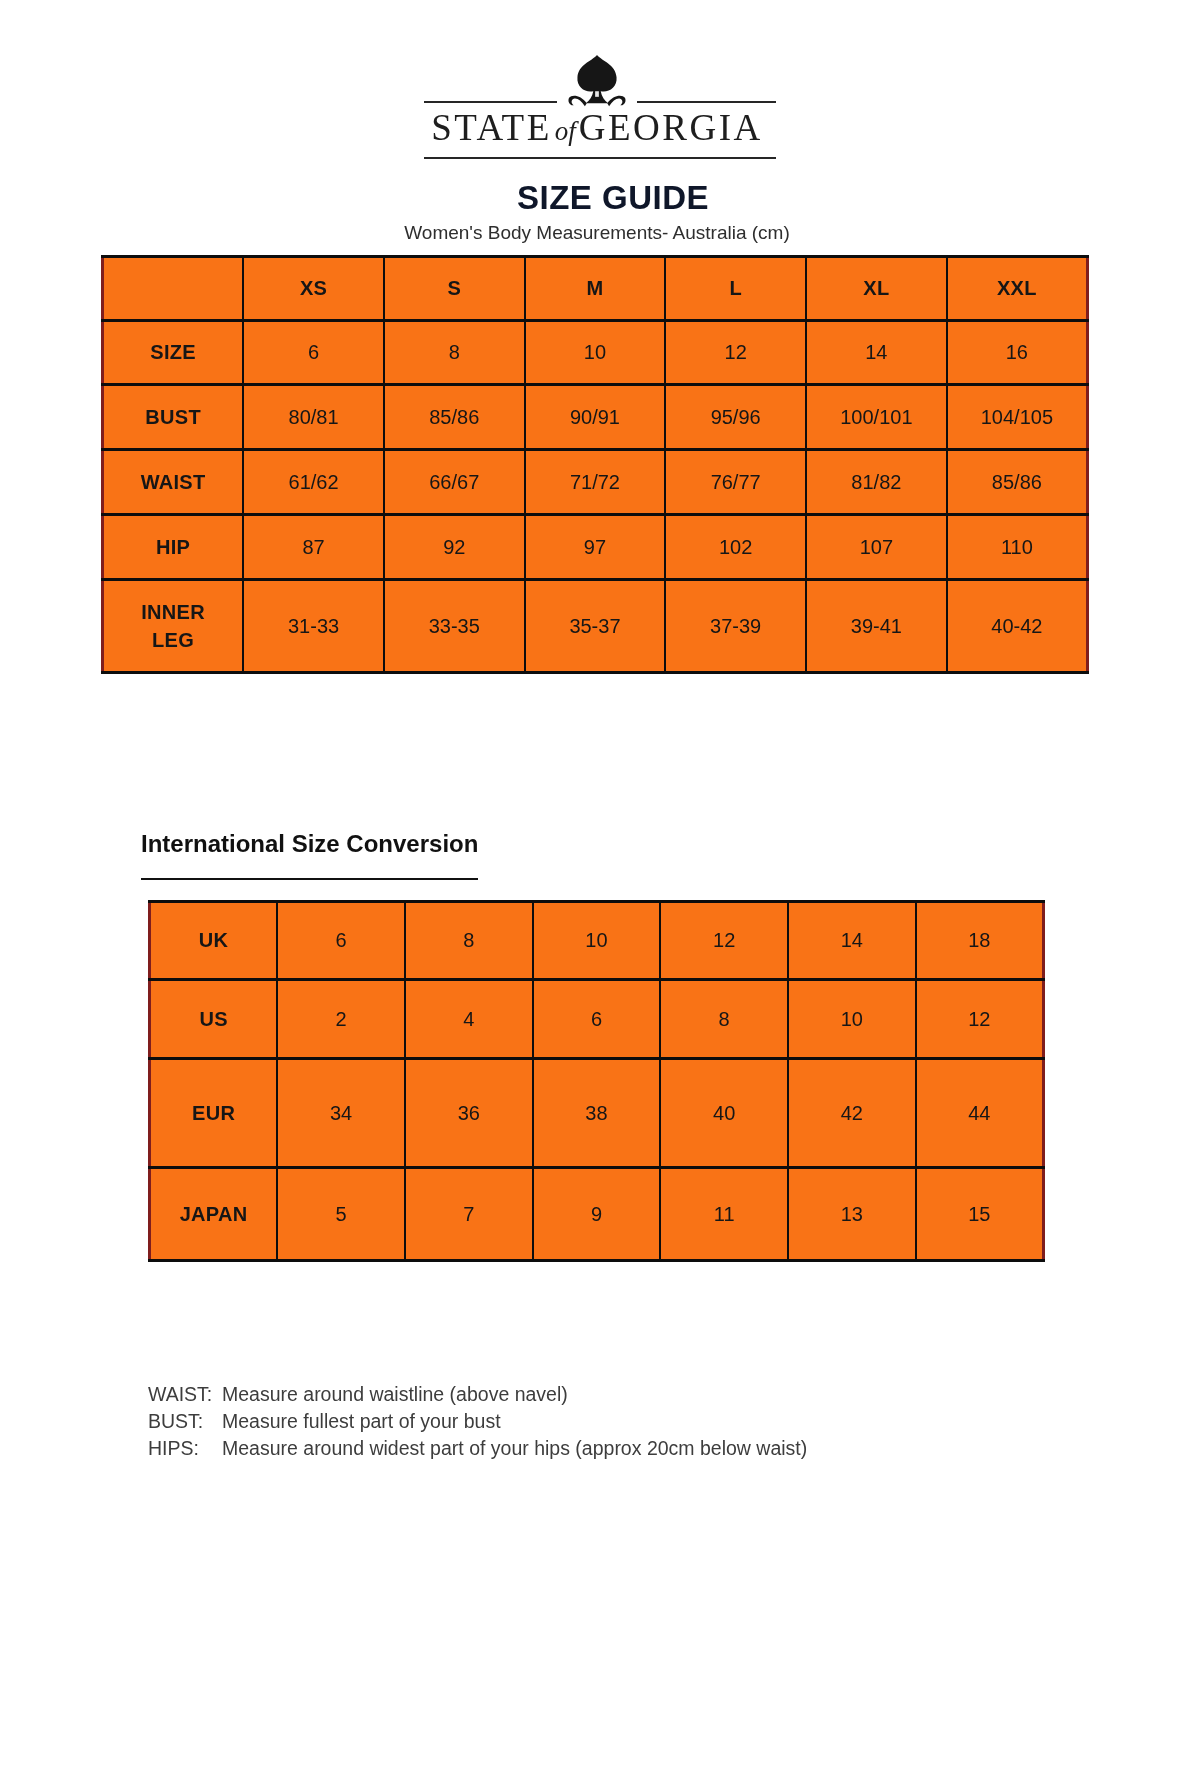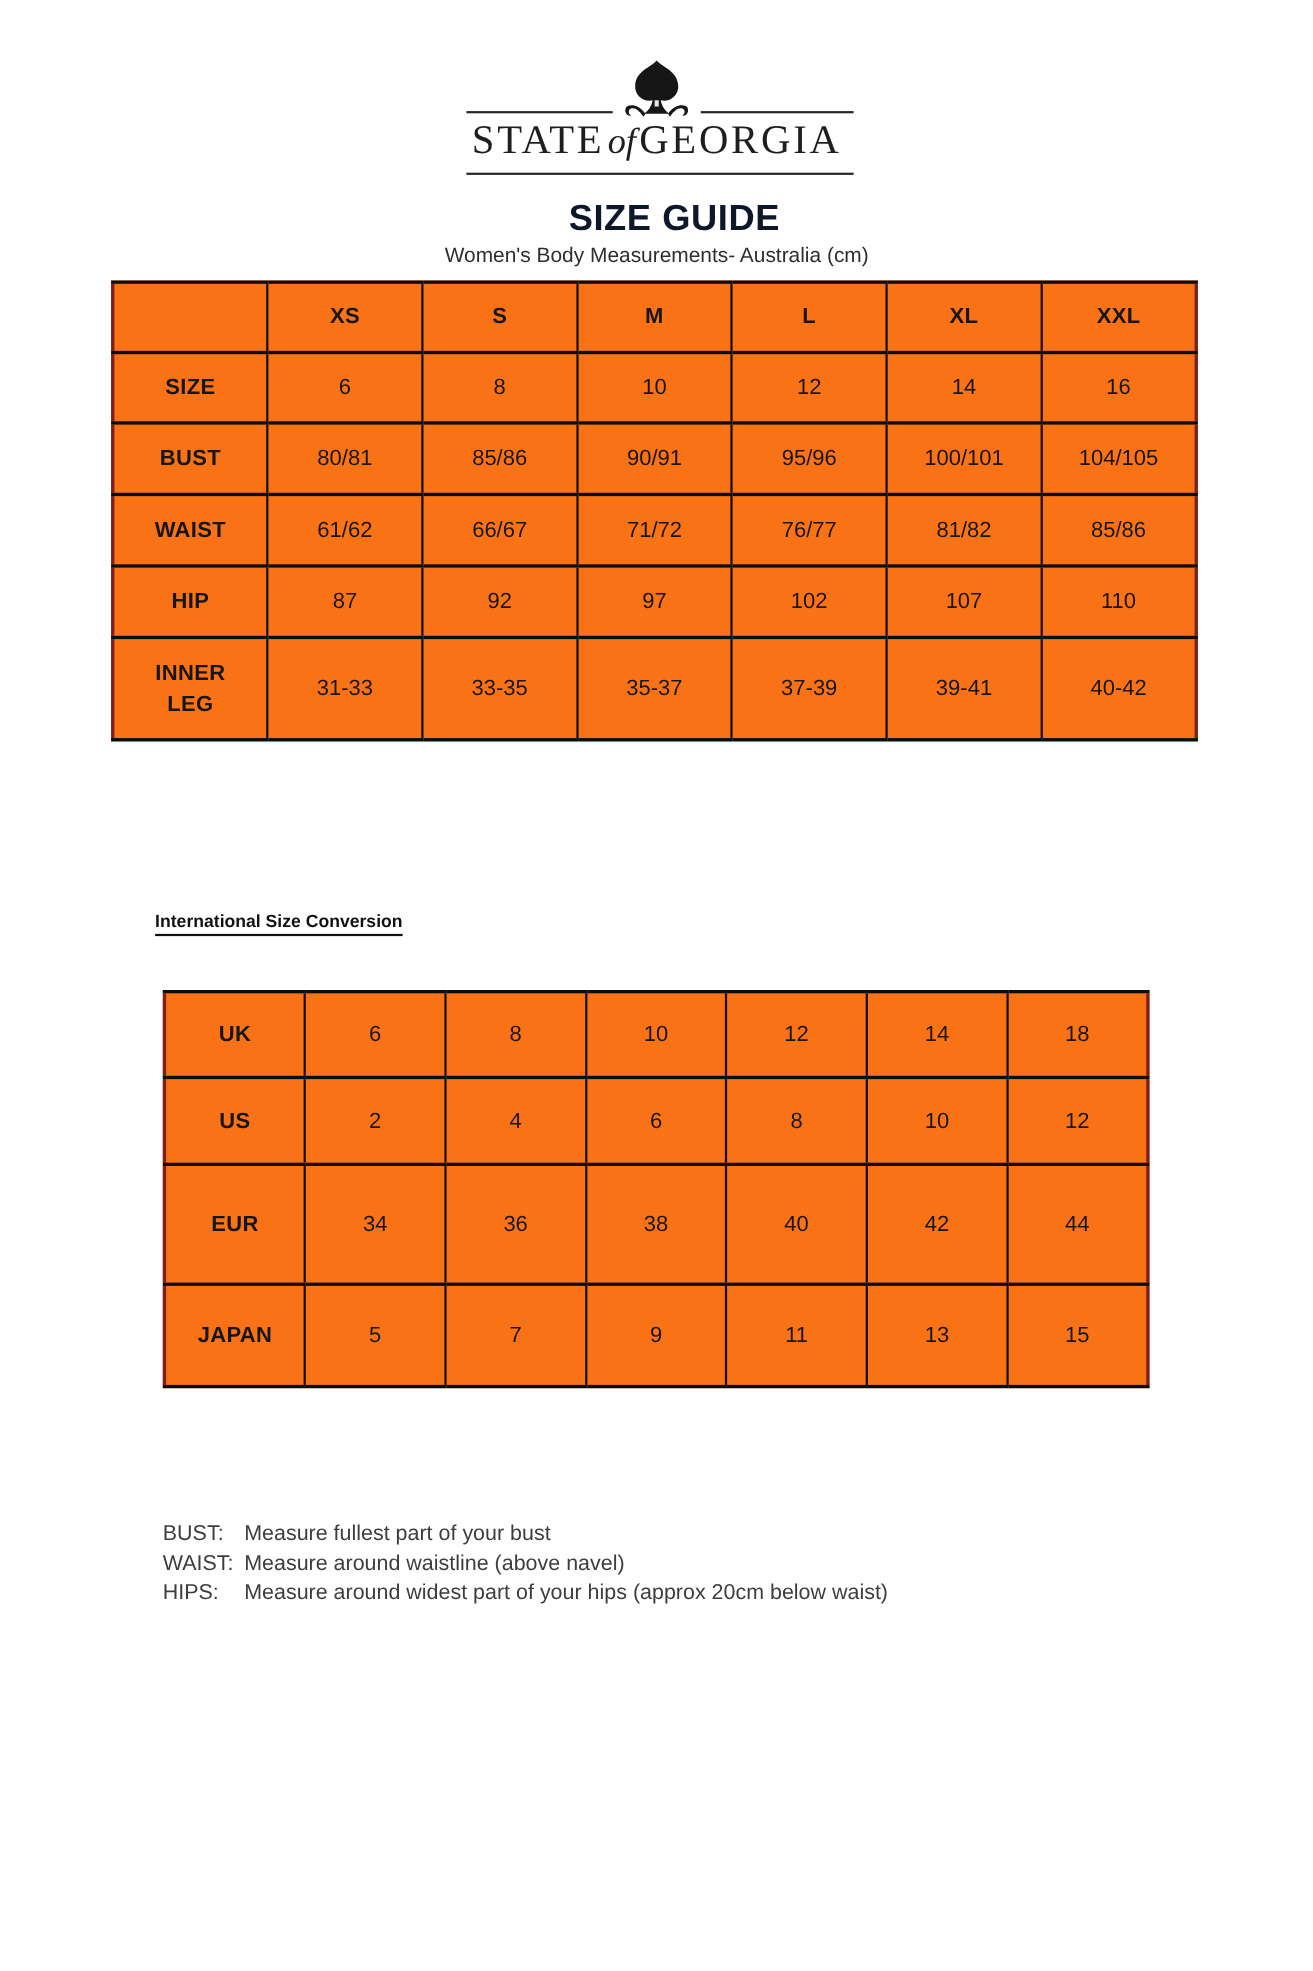--- a/index.html
+++ b/index.html
@@ -21,21 +21,21 @@
   .rule-top{top:101px;}
   .rule-bottom{top:157px;}
   .brand-text{
     position:absolute;top:104px;left:0;width:100%;
     text-align:center;
     font-family:"Liberation Serif", serif;
     font-size:37px;letter-spacing:2.5px;color:#1e1e1e;
     line-height:1.3;
   }
   .brand-text .of{
-    font-style:italic;font-size:33px;letter-spacing:0;
+    font-style:italic;font-size:27px;letter-spacing:0;
     margin:16px 3px;
   }
   .page-title{
     position:absolute;top:163px;left:0;width:100%;
     text-align:center;font-size:33px;font-weight:700;
     letter-spacing:0.5px;color:#0f172a;margin:16px;
   }
   .page-subtitle{
     position:absolute;top:222px;left:0;width:100%;
     text-align:center;font-size:19px;color:#2e2e2e;
@@ -65,22 +65,22 @@
   .t1 tr.r5 th{line-height:1.4;padding:0 32px;}
   .t2 tr.c1{height:79px;}
   .t2 tr.c2{height:78px;}
   .t2 tr.c3{height:79px;margin-top:48px;}
   .t2 tr.c4{height:109px;}
   .t2 tr.c5{height:93px;}
 
   
   .conv-heading{
     position:absolute;top:830px;left:141px;
-    font-size:16px;font-weight:700;color:#111;
-    border-bottom:2.5px solid #111;padding-bottom:1px;
+    font-size:24px;font-weight:700;color:#111;
+    border-bottom:2.5px solid #111;padding-bottom:20px;
     margin:0;
   }
 
   
   .notes{position:absolute;top:1381px;left:148px;}
   .note-row{display:flex;font-size:19.5px;color:#3d3d3d;line-height:27px;}
   .note-label{width:74px;flex:0 0 74px;}
   .note-text{white-space:nowrap;}
 </style>
 </head>
@@ -200,26 +200,26 @@
       <td>9</td>
       <td>11</td>
       <td>13</td>
       <td>15</td>
     </tr>
   </tbody>
     </table>
 
   <div class="notes">
     <div class="note-row">
+      <span class="note-label">WAIST:</span>
+      <span class="note-text">Measure around waistline (above navel)</span>
+    </div>
+    <div class="note-row">
       <span class="note-label">BUST:</span>
       <span class="note-text">Measure fullest part of your bust</span>
-    </div>
-    <div class="note-row">
-      <span class="note-label">WAIST:</span>
-      <span class="note-text">Measure around waistline (above navel)</span>
     </div>
     <div class="note-row">
       <span class="note-label">HIPS:</span>
       <span class="note-text">Measure around widest part of your hips (approx 20cm below waist)</span>
     </div>
   </div>
 
 </div>
 
 </body></html>

